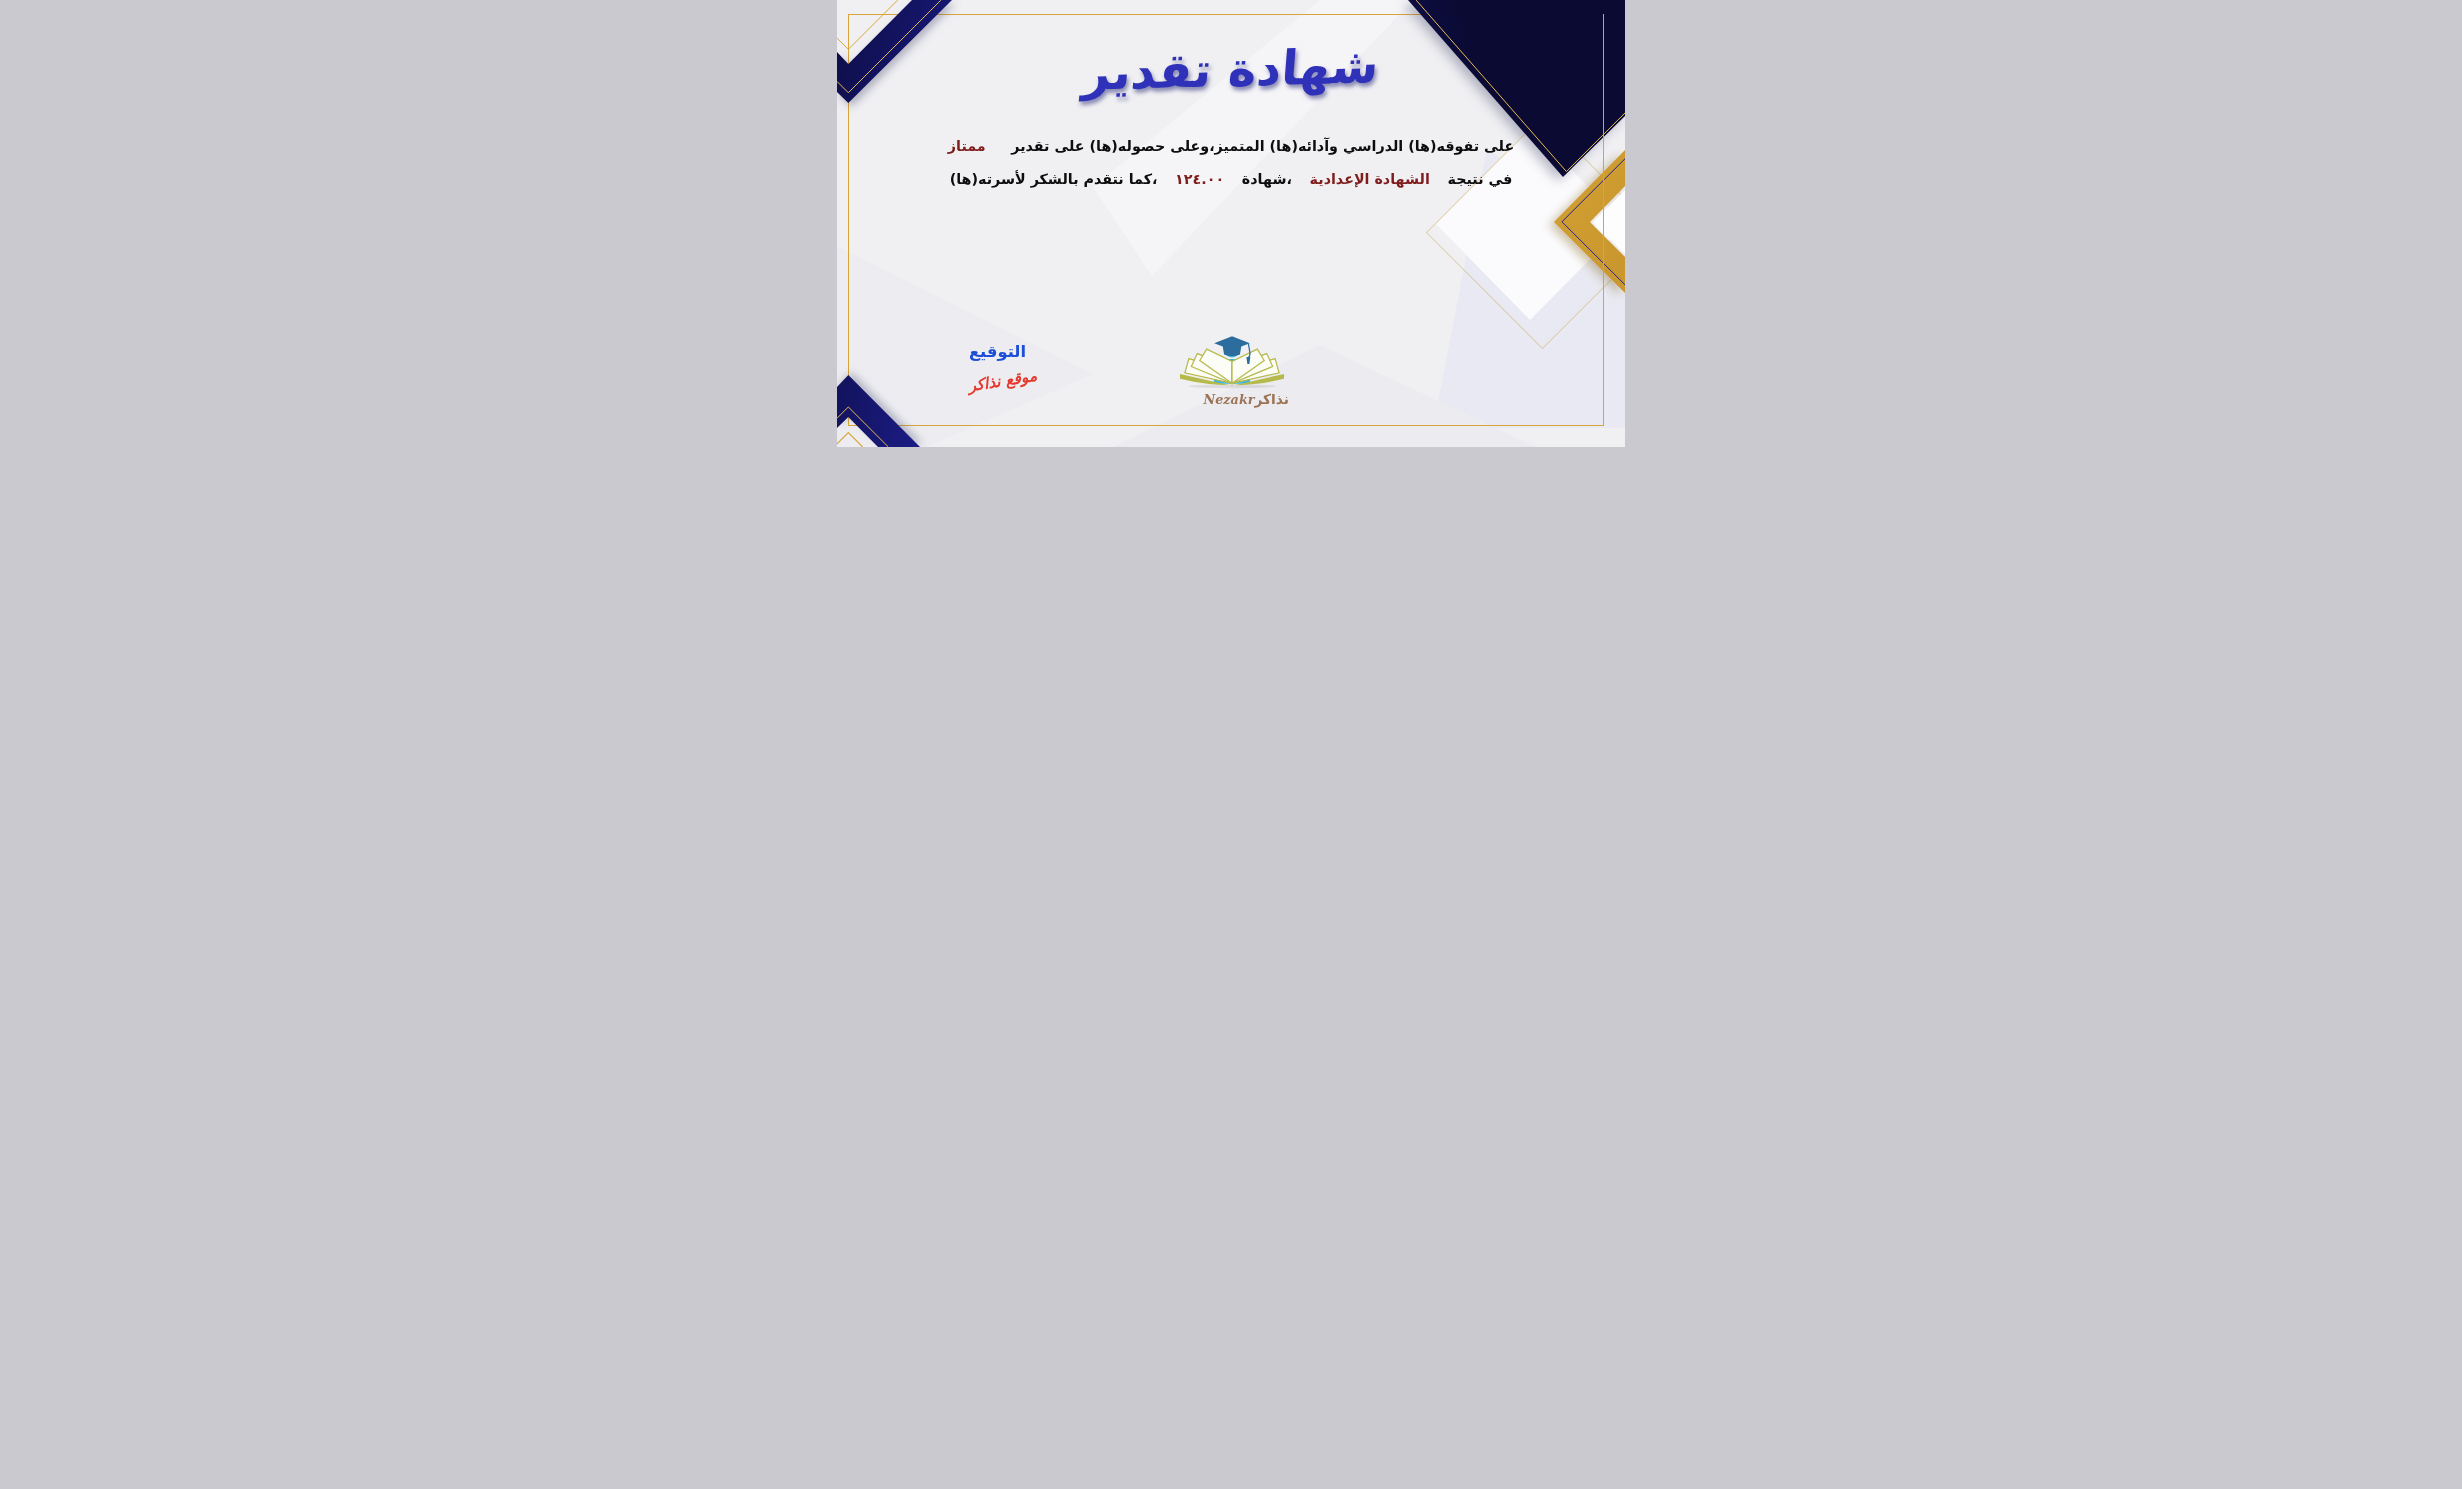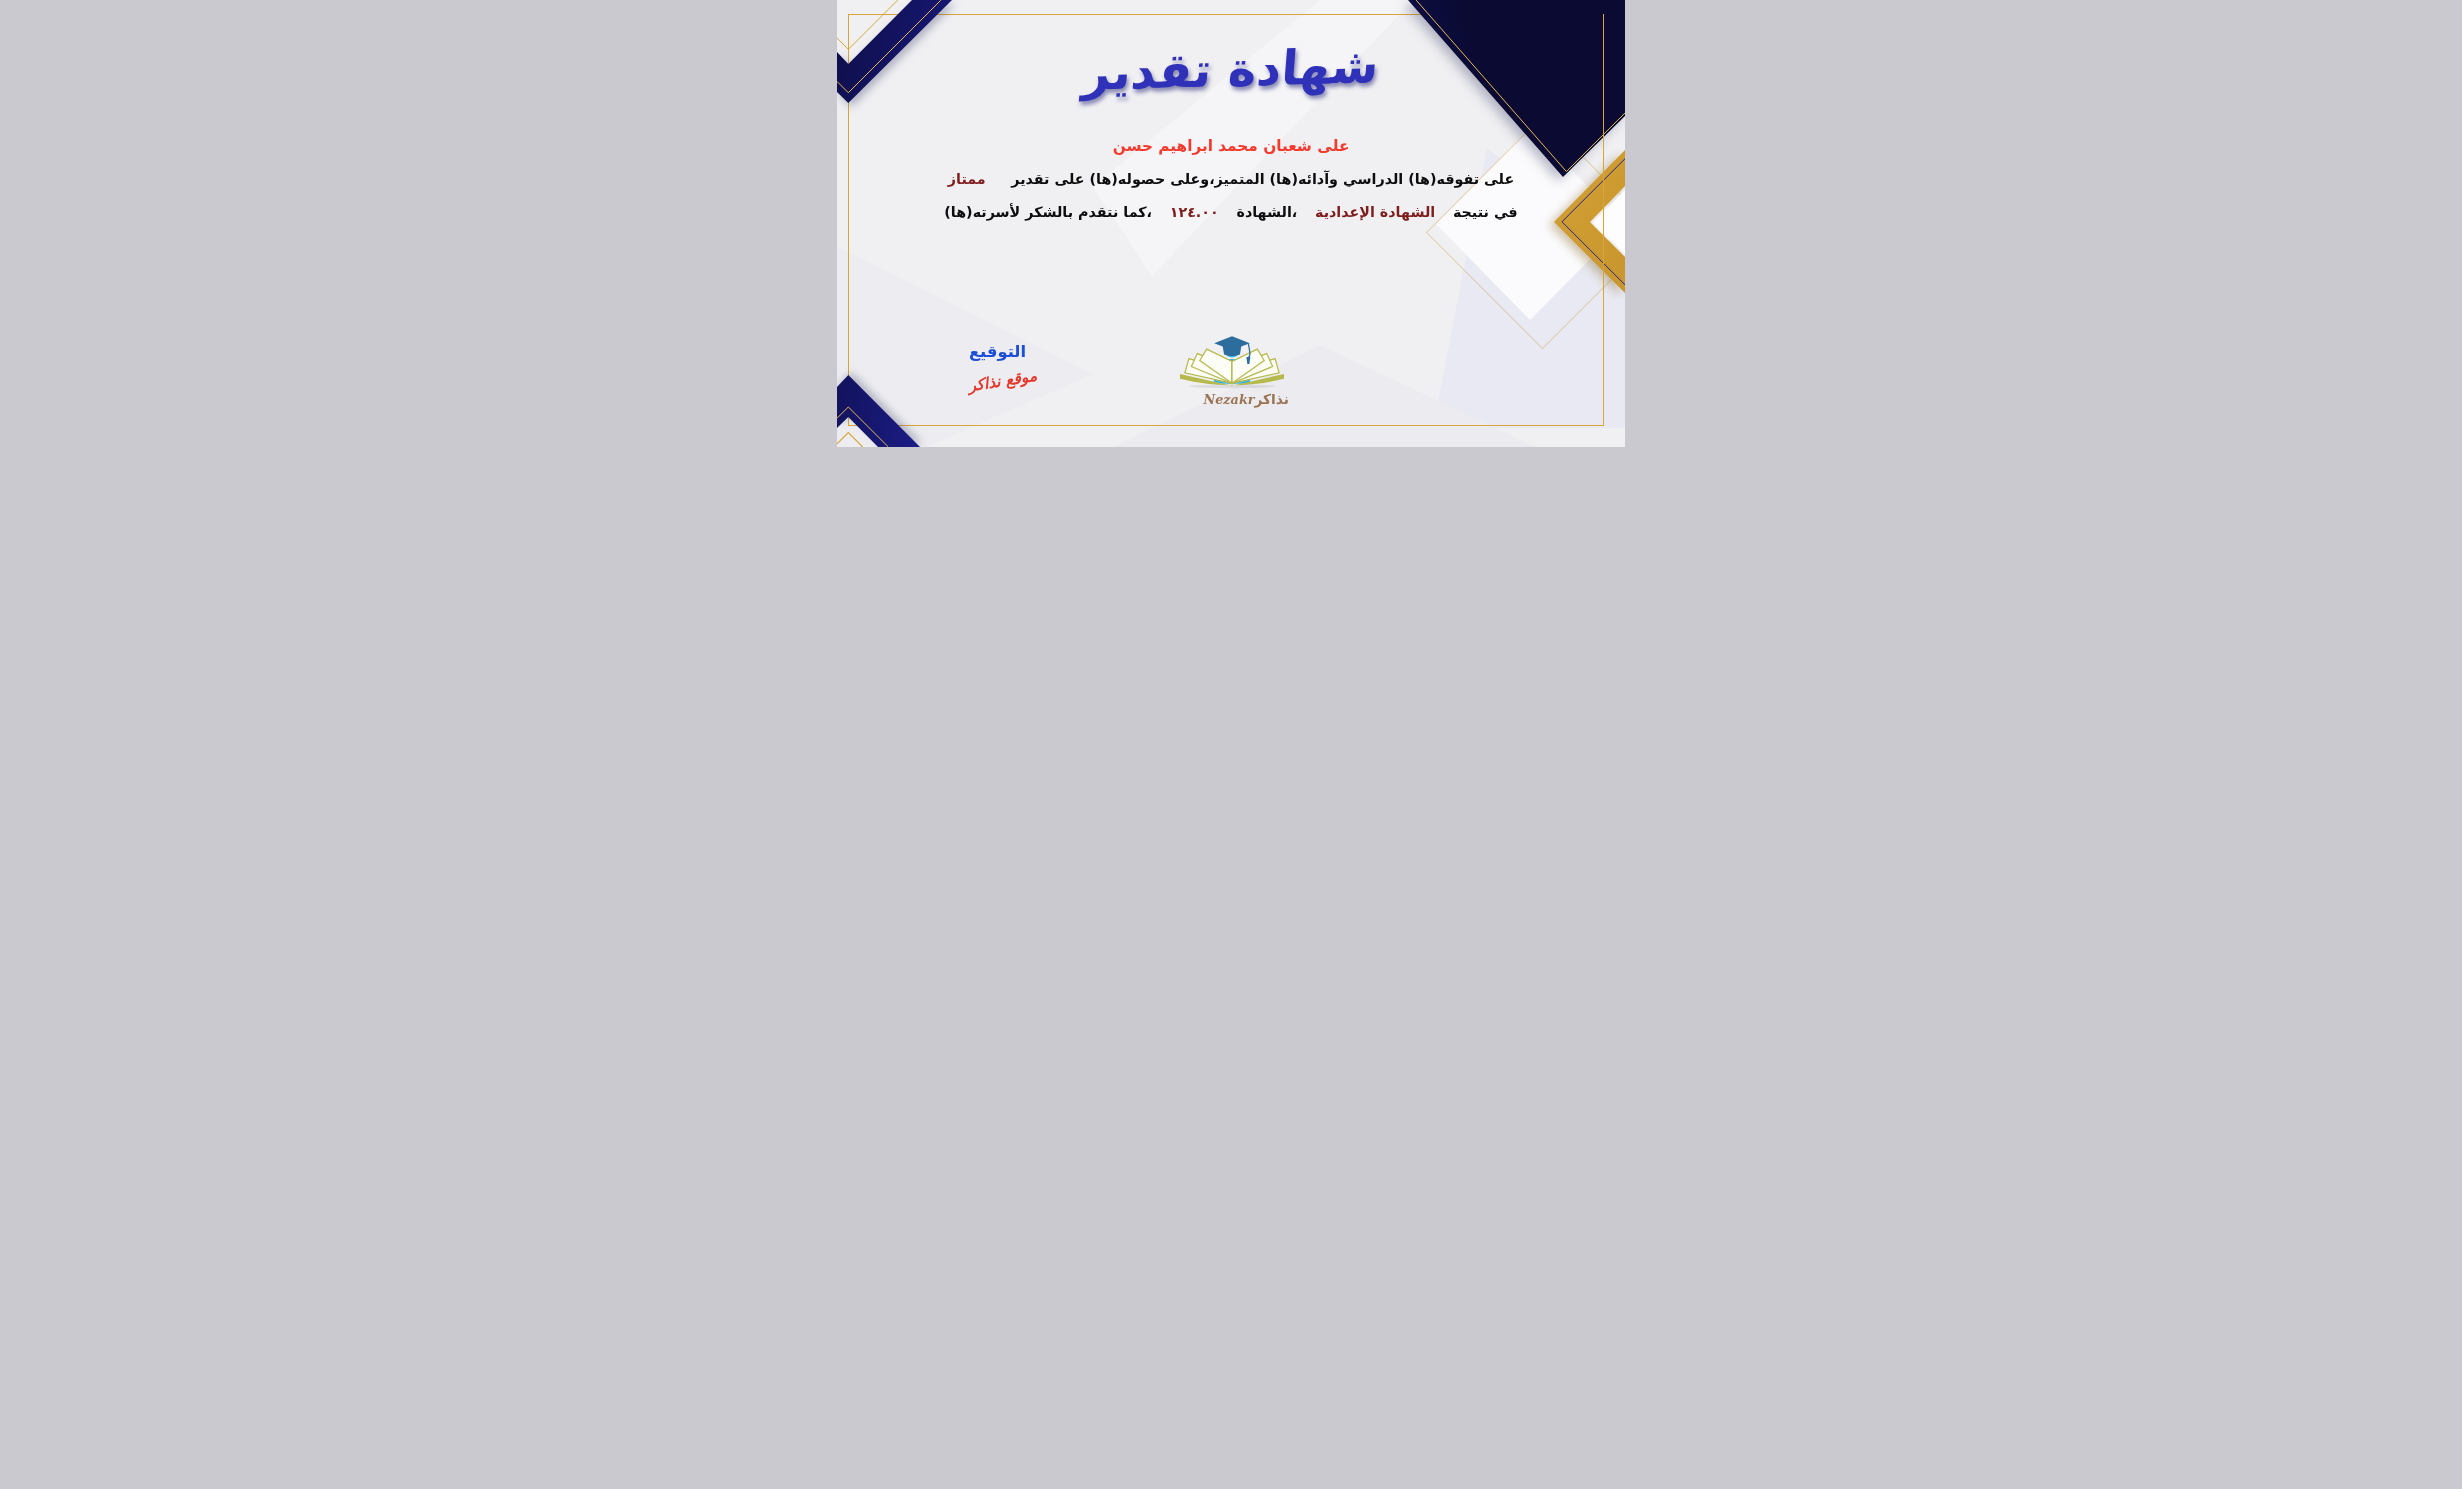--- a/index.html
+++ b/index.html
@@ -115,29 +115,28 @@
     <polyline points="0,849 23,826 104,907" fill="none" stroke="#e9bd55" stroke-width="2"></polyline>
     <polyline points="0,901 23,878 52,907" fill="none" stroke="#d8a53a" stroke-width="2.5"></polyline>
     <polyline points="1176,0 1481,348 1600,229" fill="none" stroke="#e9bd55" stroke-width="2"></polyline>
     <polyline points="1600,322 1472,450 1600,578" fill="none" stroke="#20208f" stroke-width="2"></polyline>
   </svg>
   <div class="frame right"></div>
 
   <div class="title">شهادة تقدير</div>
 
   <div class="content">
-    <div class="line name">على شعبان محمد ابراهيم حسن</div>
     <div class="line">
       <span>على تفوقه(ها) الدراسي وآدائه(ها) المتميز،وعلى حصوله(ها) على تقدير</span>
       <span class="red gapStart">ممتاز</span>
     </div>
     <div class="line">
       <span>في نتيجة</span>
       <span class="red gapBoth">الشهادة الإعدادية</span>
-      <span>،الشهادة</span>
+      <span>،شهادة</span>
       <span class="red gapBoth">١٢٤.٠٠</span>
       <span>،كما نتقدم بالشكر لأسرته(ها)</span>
     </div>
   </div>
 
   <div class="sigLabel">التوقيع</div>
   <div class="sigScript">موقع نذاكر</div>
 
   <div class="logo">
     <svg width="114" height="55" viewBox="0 0 230 110">

